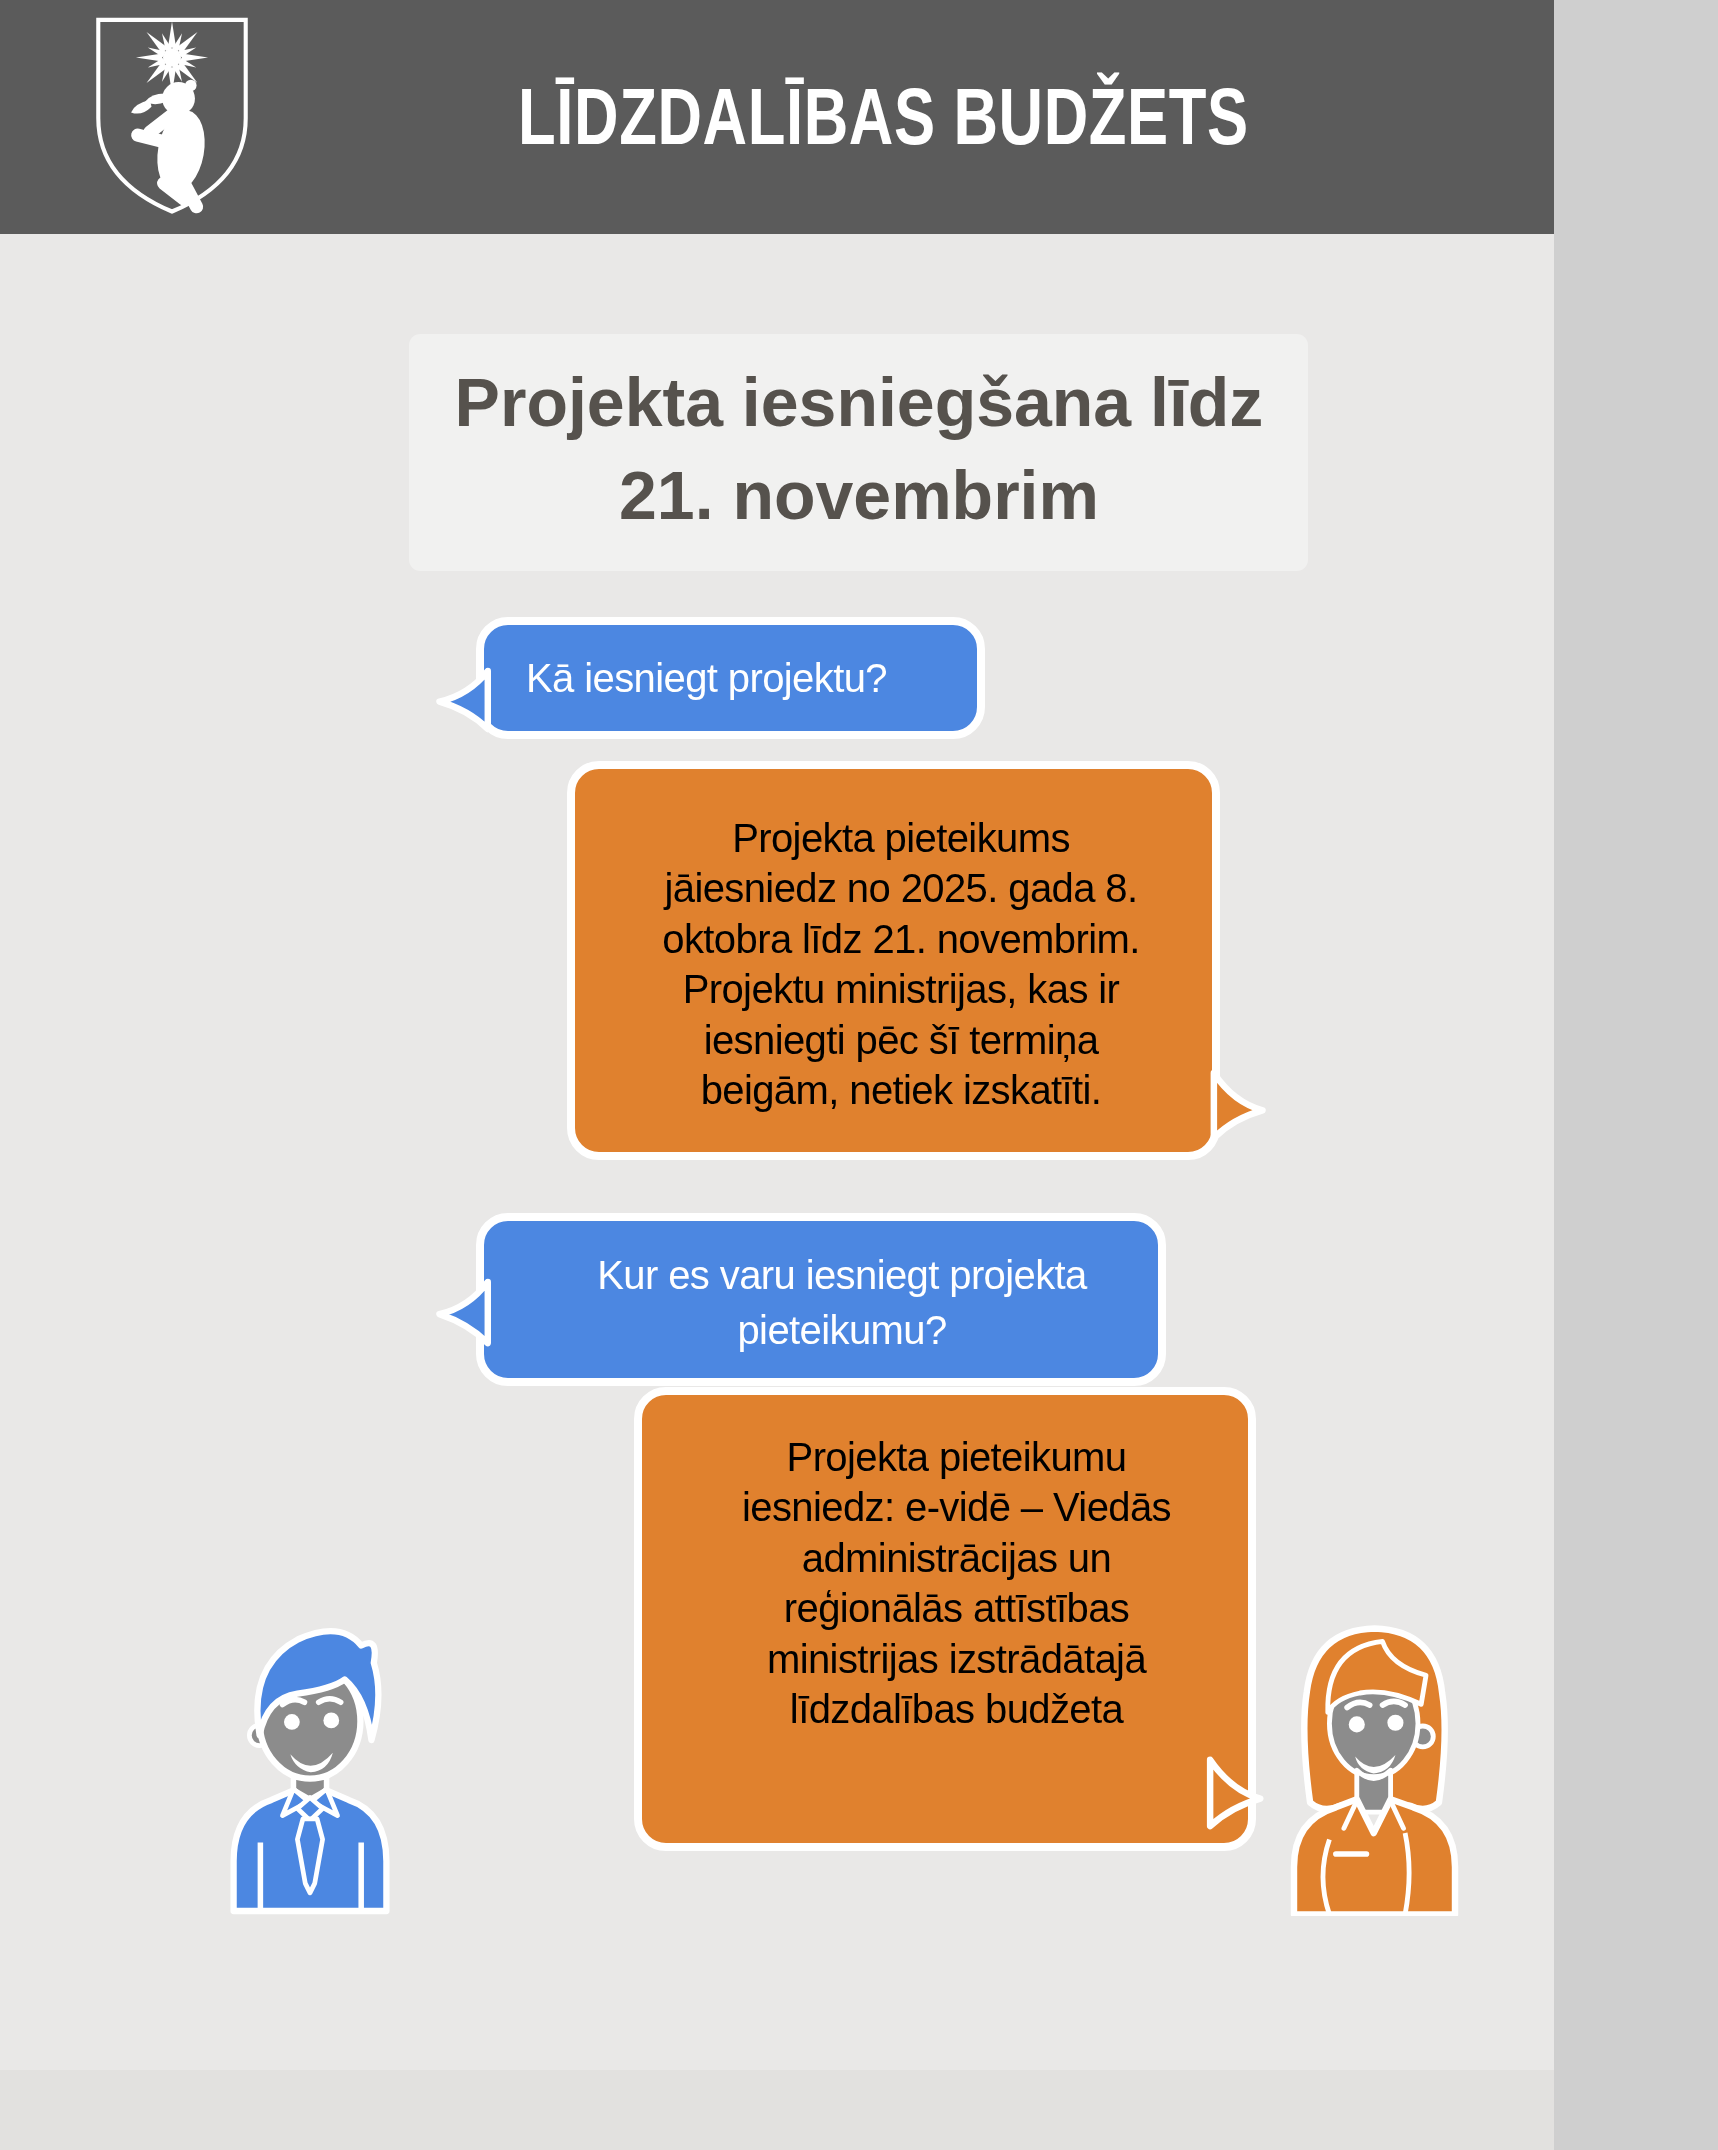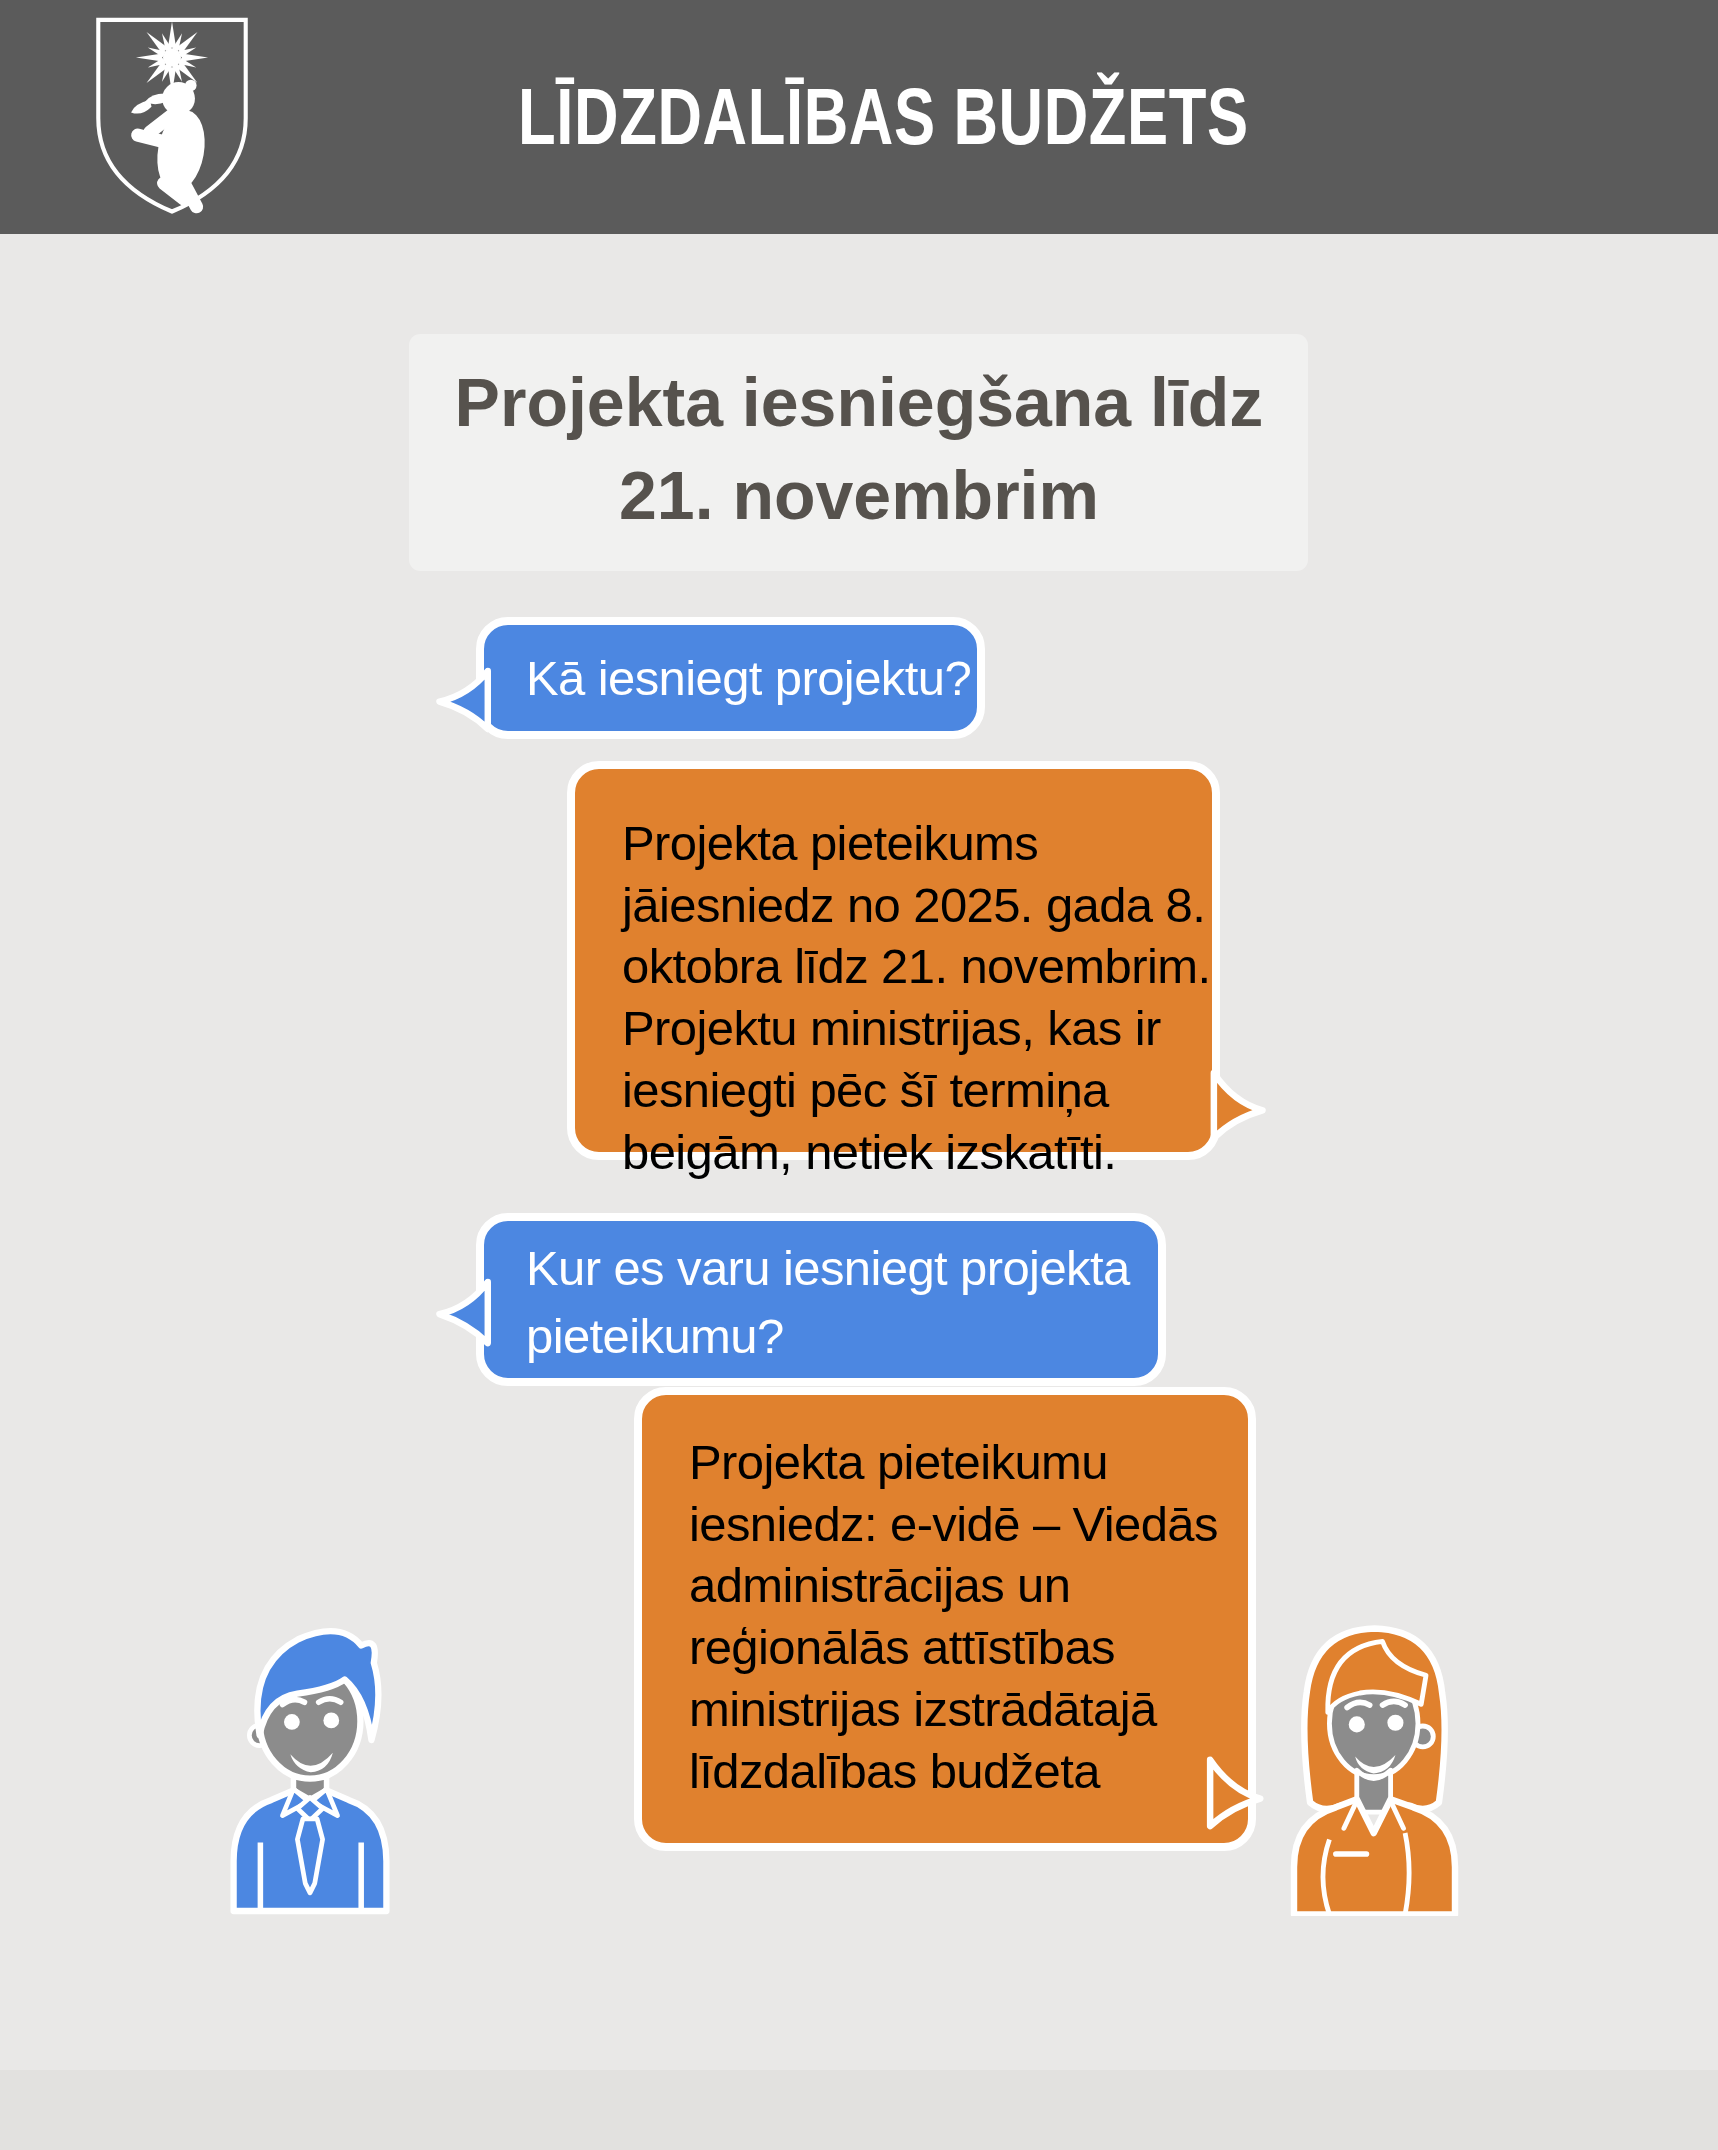--- a/index.html
+++ b/index.html
@@ -1,17 +1,17 @@
 <!DOCTYPE html>
 <html style="font-size:13px"><head>
 <meta charset="utf-8">
 <style>
   html,body{margin:0;padding:0;background:#cfcfcf;}
   .canvas{
-    position:relative;width:1718px;height:2151px;overflow:hidden;
+    position:relative;width:1554px;height:2151px;overflow:hidden;
     background:#e9e8e7;
     font-family:"Liberation Sans", sans-serif;
   }
   
   .header{
     position:absolute;left:0;top:0;width:1718px;height:234px;
     background:#5b5b5b;
   }
   .crest{position:absolute;left:86px;top:13px;}
   .header-title{
@@ -28,21 +28,21 @@
   }
   .main-title{
     position:absolute;left:0;top:356px;width:1718px;
     text-align:center;color:#56524d;font-weight:bold;font-size:68px;
     line-height:1.37;letter-spacing:0px;
   }
   
   .bubble{
     position:absolute;box-sizing:border-box;
     border:8px solid #ffffff;border-radius:32px;
-    color:#ffffff;font-size:49px;letter-spacing:-0.6px;
+    color:#ffffff;font-size:40px;letter-spacing:-0.6px;text-align:center;
   }
   .bubble .line{white-space:nowrap;}
   .bubble.blue{background:#4c87e1;}
   .bubble.orange{background:#e0812e;color:#000000;}
   .bubble-1{left:476px;top:617px;width:509px;height:122px;
     display:flex;align-items:center;padding:0 0 0 42px;}
   .bubble-2{left:567px;top:761px;width:653px;height:399px;
     padding:44px 32px 0 47px;line-height:1.26;}
   .bubble-3{left:476px;top:1213px;width:690px;height:173px;
     display:flex;flex-direction:column;justify-content:center;

